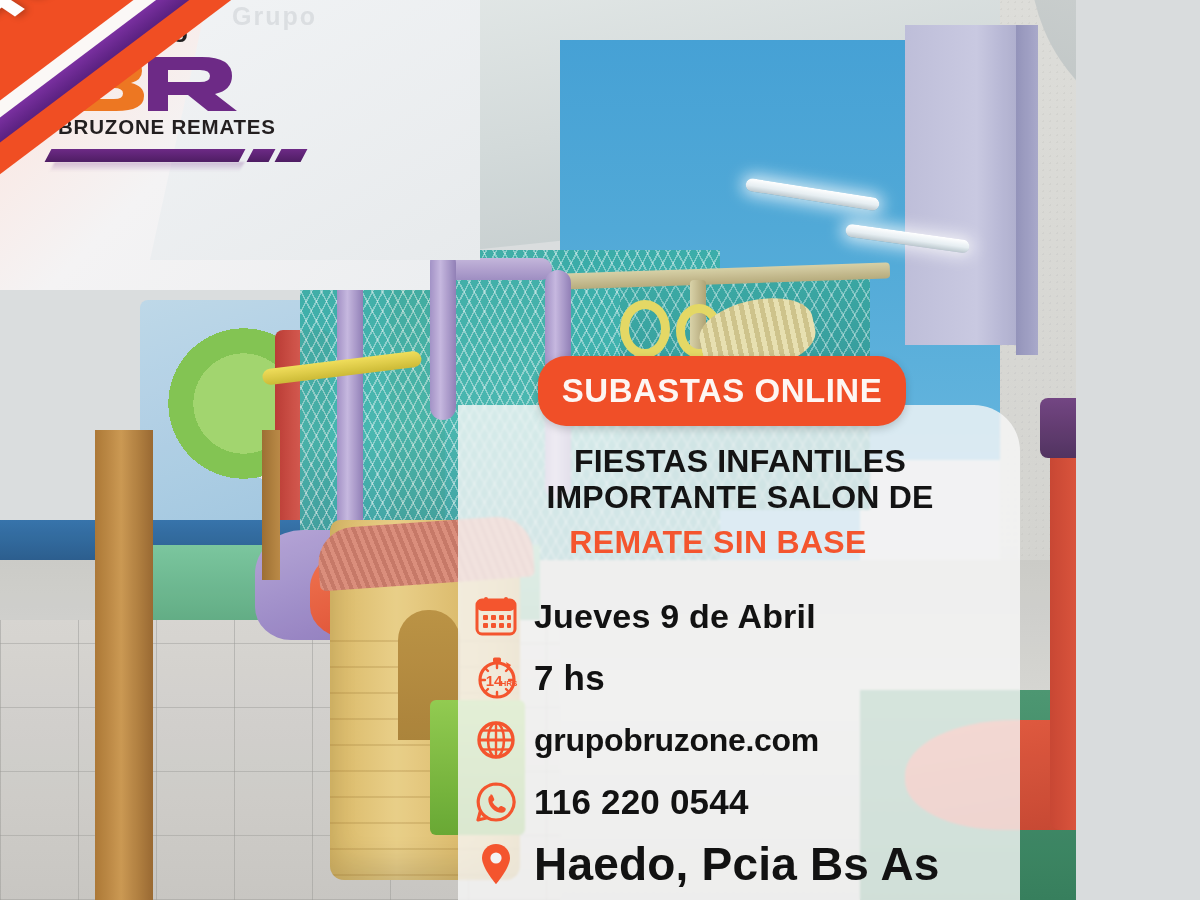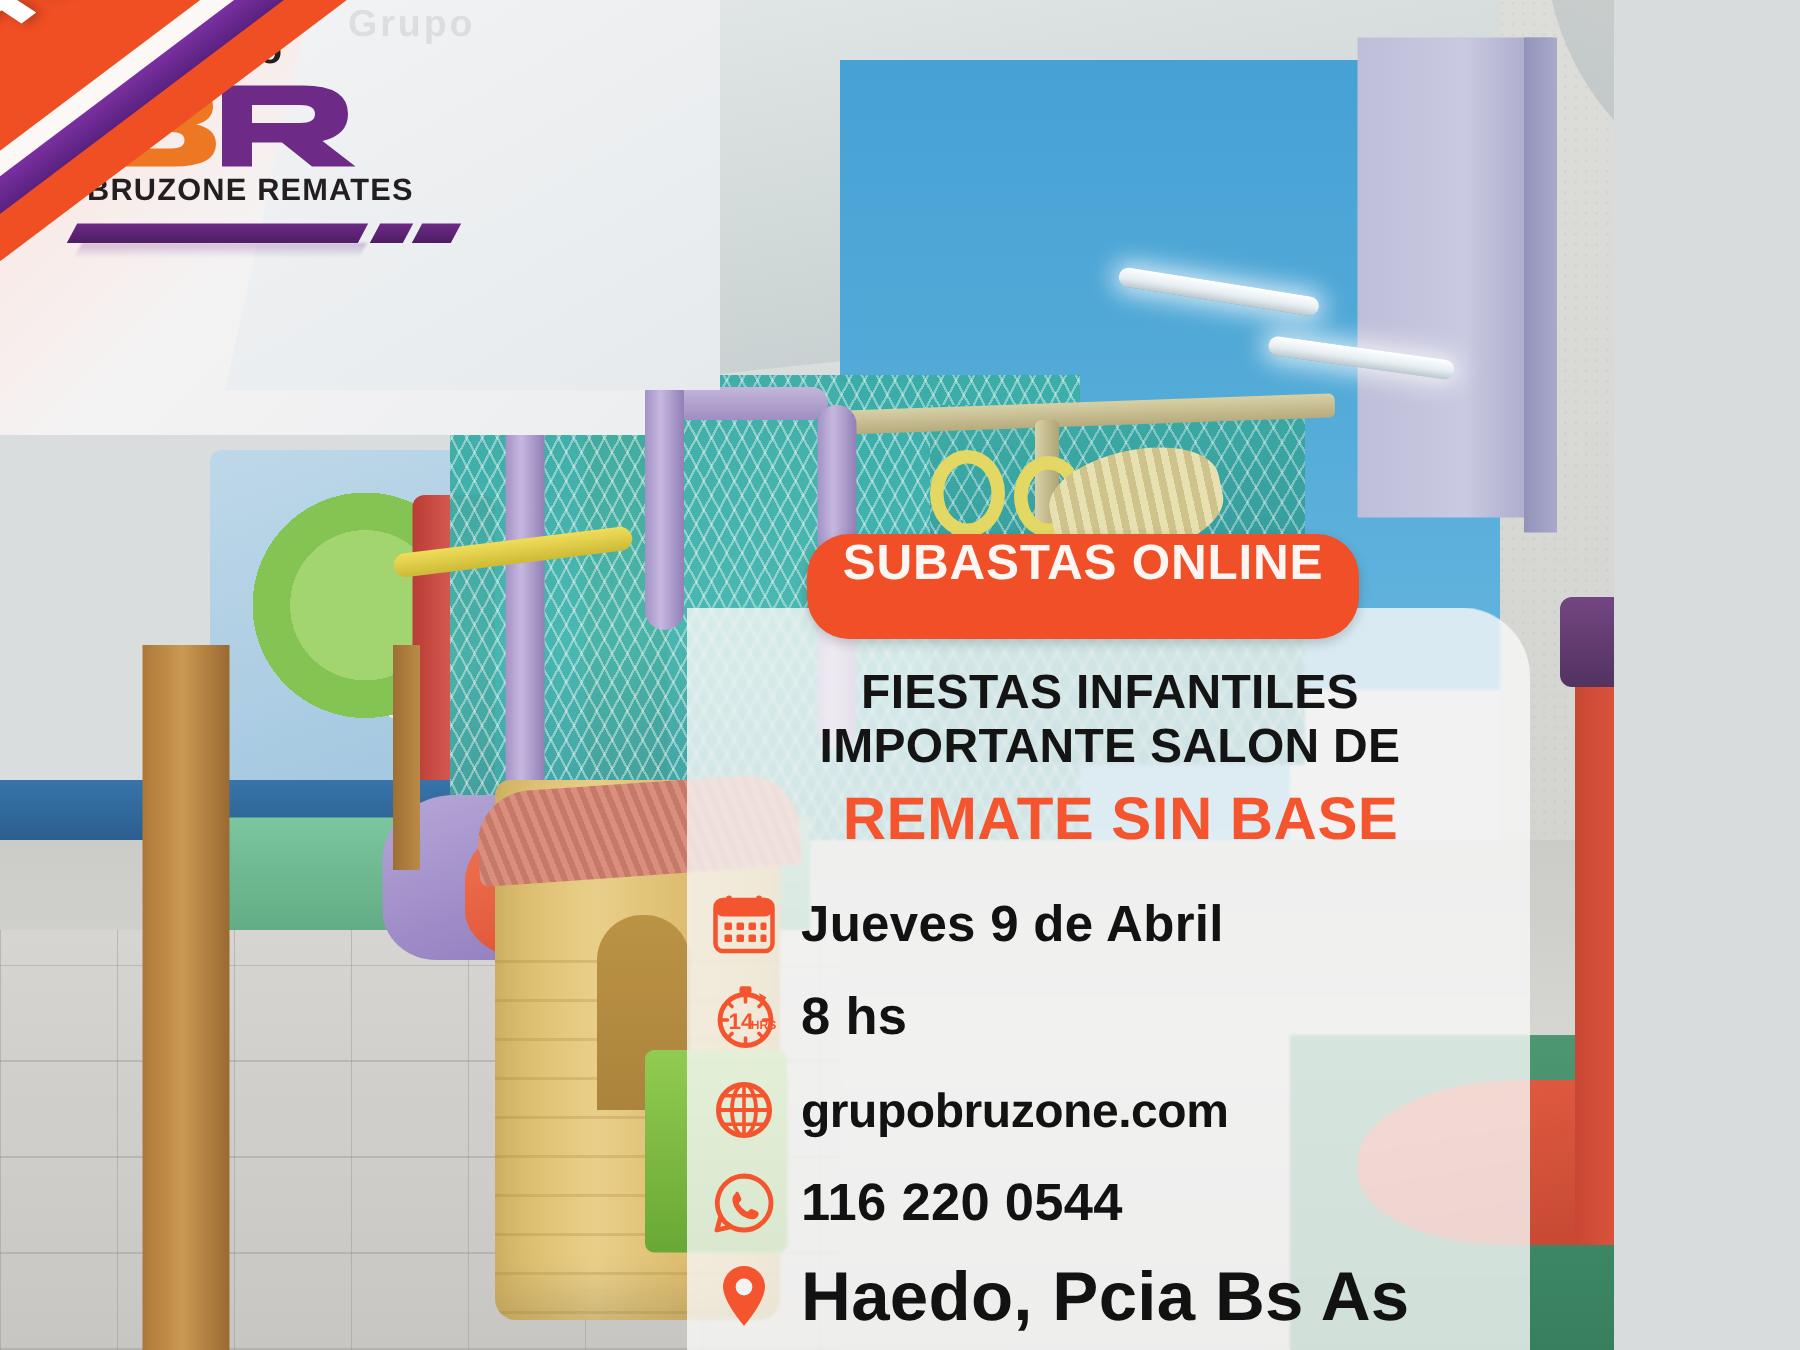--- a/index.html
+++ b/index.html
@@ -287,35 +287,35 @@
     position: absolute; left: 458px; top: 405px;
     width: 562px; height: 495px;
     background: rgba(247,247,248,.80);
     border-radius: 0 46px 0 0;
     backdrop-filter: blur(1px);
   }
   .pill {
     position: absolute; left: 538px; top: 356px;
     width: 368px; height: 70px;
     background: #f04f28; border-radius: 28px;
-    display: flex; align-items: flex-start; justify-content: center;
+    display: flex; align-items: center; justify-content: center;
     box-shadow: 0 3px 8px rgba(0,0,0,.18);
   }
   .pill span {
     color: #fdf6f3; font-size: 33px; font-weight: 700; letter-spacing: .5px;
   }
   .headline {
     position: absolute; left: 470px; top: 444px; width: 540px;
     text-align: center; color: #141414;
     font-size: 32px; font-weight: 700; line-height: 1.12; letter-spacing: .2px;
   }
   .subhead {
-    position: absolute; left: 477px; top: 524px; width: 540px;
+    position: absolute; left: 448px; top: 524px; width: 540px;
     text-align: center; color: #f4552e;
-    font-size: 40px; font-weight: 700; letter-spacing: .3px;
+    font-size: 32px; font-weight: 700; letter-spacing: .3px;
   }
 
   .rows { position: absolute; left: 474px; top: 585px; width: 540px; }
   .row { display: flex; align-items: center; height: 62px; }
   .row .ic { width: 60px; flex: 0 0 60px; display: flex; align-items: center; justify-content: flex-start; }
   .row .tx {
     color: #121212; font-size: 34px; font-weight: 700; letter-spacing: .2px;
     white-space: nowrap;
   }
   .row.web .tx { font-size: 32px; font-weight: 600; letter-spacing: -.3px; }
@@ -457,21 +457,21 @@
             <line x1="32" y1="34" x2="34.5" y2="36.5"></line>
             <line x1="11.5" y1="36.5" x2="14" y2="34"></line>
             <line x1="32" y1="16" x2="34.5" y2="13.5"></line>
           </g>
           <rect x="19" y="2.5" width="8" height="5" rx="1.6" fill="#F4552E"></rect>
           <path d="M32 7 l5 3 -3 4 Z" fill="#F4552E"></path>
           <text x="20" y="31" font-family="Liberation Sans, sans-serif" font-size="15" font-weight="700" fill="#F4552E" text-anchor="middle">14</text>
           <text x="35" y="31" font-family="Liberation Sans, sans-serif" font-size="8" font-weight="700" fill="#F4552E" text-anchor="middle">HRS</text>
         </svg>
       </div>
-      <div class="tx">8 hs</div>
+      <div class="tx">7 hs</div>
     </div>
 
     <div class="row web">
       <div class="ic">
         <svg width="44" height="44" viewBox="0 0 44 44">
           <circle cx="22" cy="22" r="17" fill="none" stroke="#F4552E" stroke-width="3.4"></circle>
           <ellipse cx="22" cy="22" rx="8" ry="17" fill="none" stroke="#F4552E" stroke-width="2.6"></ellipse>
           <line x1="5" y1="22" x2="39" y2="22" stroke="#F4552E" stroke-width="2.8"></line>
           <path d="M8.5 12.5 H35.5" stroke="#F4552E" stroke-width="2.4"></path>
           <path d="M8.5 31.5 H35.5" stroke="#F4552E" stroke-width="2.4"></path>

